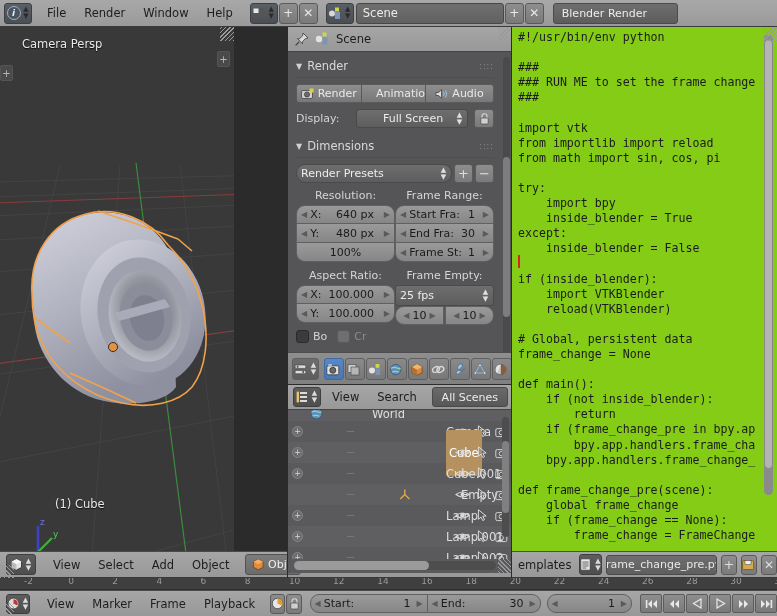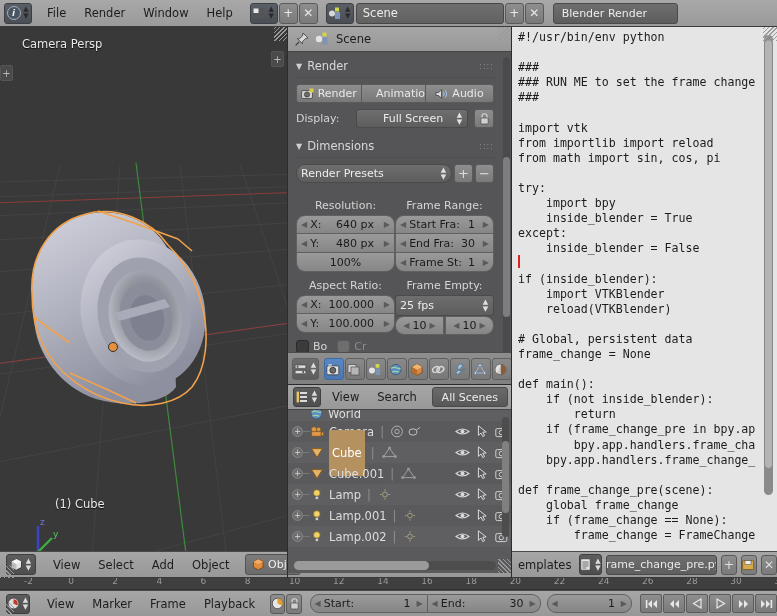--- a/index.html
+++ b/index.html
@@ -66,21 +66,21 @@
     border:1px solid #9fb0c0; color:#e6eef5; font-size:9px; font-style:italic;
     display:flex; align-items:center; justify-content:center; font-weight:bold;}
   .tb-field { background:linear-gradient(to bottom,#6f6f6f,#616161); border:1px solid #474747;
     border-radius:3px; height:21px; display:flex; align-items:center; padding:0 6px;
     color:#ececec; font-size:11.5px; }
   .sq { width:19px; height:21px; border-radius:3px;
     background:linear-gradient(to bottom,#8e8e8e,#7a7a7a); border:1px solid #5a5a5a;
     display:flex; align-items:center; justify-content:center; color:#e9e9e9; font-size:12px; }
 
   
-  #viewport { position:absolute; left:0; top:27px; width:288px; height:524px;
+  #viewport { position:absolute; left:0; top:27px; width:234px; height:524px;
     background:#39393c; overflow:hidden; }
   #vpsky { position:absolute; inset:0; background:#393939; }
   #vpfloor { position:absolute; left:-60px; top:128px; width:420px; height:430px; }
   #vp-label { position:absolute; left:22px; top:10px; color:#e8e8e8; font-size:11.5px;
     text-shadow:0 1px 1px rgba(0,0,0,.8); }
   #vp-obj { position:absolute; left:55px; top:470px; color:#e8e8e8; font-size:11.5px;
     text-shadow:0 1px 1px rgba(0,0,0,.8); }
   .vp-plus { position:absolute; width:13px; height:16px; border-radius:2px;
     background:#4a4a4a; border:1px solid #555; color:#b9b9b9; font-size:10px;
     display:flex; align-items:center; justify-content:center; }
@@ -116,41 +116,41 @@
   .pscroll i { position:absolute; left:0; top:100px; width:7px; height:160px;
     background:#7d7d7d; border-radius:4px; display:block; }
 
   
   #outliner { position:absolute; left:288px; top:385px; width:224px; height:188px;
     background:#5a5a5d; }
   #out-hdr { height:25px; background:linear-gradient(to bottom,#a6a6a6,#989898);
     border-bottom:1px solid #444; display:flex; align-items:center; padding-left:5px; gap:4px; }
   #out-body { position:absolute; left:0; top:25px; right:0; bottom:14px; overflow:hidden; }
   .orow { height:21px; display:flex; align-items:center; position:relative;
-    padding-left:4px; font-size:11.5px; color:#ddd; }
+    padding-left:4px; font-size:11.5px; color:#ddd;gap:44px; }
   .orow:nth-child(odd){ background:rgba(255,255,255,.03); }
   .oexp { width:11px; height:11px; border-radius:50%; background:#6d6d6d;
     border:1px solid #858585; color:#d8d8d8; font-size:8px; line-height:9px;
     display:flex; align-items:center; justify-content:center; flex:0 0 auto; }
   .odash { width:7px; height:1px; background:#777; flex:0 0 auto; }
   .oname { margin-left:4px; white-space:nowrap; }
   .oname.sel { background:#b5915f; border-radius:2px; padding:16px 3px; color:#fff; }
   .orights { position:absolute; right:3px; display:flex; align-items:center; gap:7px; }
   .oscroll-v { position:absolute; right:3px; top:32px; width:7px; height:120px;
     background:#4d4d4d; border-radius:4px; }
   .oscroll-v i { position:absolute; left:0; top:24px; width:7px; height:72px;
     background:#808080; border-radius:4px; display:block; }
   .oscroll-h { position:absolute; left:6px; bottom:3px; width:202px; height:9px;
     background:#4d4d4d; border-radius:5px; }
   .oscroll-h i { position:absolute; left:0; top:0; width:135px; height:9px;
     background:#9a9a9a; border-radius:5px; display:block; }
 
   
   #texted { position:absolute; left:512px; top:27px; width:265px; height:524px;
-    background:#e5e5e5; }
+    background:#84cc16; }
   #code { position:absolute; left:6px; top:3px; right:18px; bottom:0;
     font-family:"DejaVu Sans Mono", monospace; font-size:11.6px; line-height:15.1px;
     color:#1c1c1c; white-space:pre; overflow:hidden; }
   #te-scroll { position:absolute; right:4px; top:8px; width:9px; height:460px;
     background:#8a8a8a; border-radius:5px; }
   #te-scroll i { position:absolute; left:0; top:4px; width:9px; height:430px;
     background:#b4b4b4; border:1px solid #888; border-radius:5px; display:block; }
   #te-cursor { position:absolute; left:0px; top:0; width:2px; height:13px; background:#d22; }
   #te-hdr { position:absolute; left:512px; top:551px; width:265px; height:27px;
     background:linear-gradient(to bottom,#a6a6a6,#989898); border-top:1px solid #4a4a4a;
@@ -410,21 +410,21 @@
         <span>Render Presets</span>
         <span class="updown" style="margin-left:auto;color:#e0e0e0">
             <i>▲</i>
             <i>▼</i>
           </span>
       </div>
       <div class="iconbtn" style="flex:0 0 19px;height:19px;font-size:13px;">+</div>
       <div class="iconbtn" style="flex:0 0 19px;height:19px;font-size:13px;">−</div>
     </div>
 
-    <div style="display:flex;gap:0;margin-top:16px;justify-content:center;">
+    <div style="display:flex;gap:0;margin-top:6px;justify-content:center;">
 
       <div style="flex:1;">
         <div class="lbl" style="text-align:center;margin-bottom:3px;">Resolution:</div>
         <div class="num" style="border-radius:9px 9px 0 0;">
           <span class="ar arl">◀</span>
           <span class="lab">X:</span>
           <span class="val" style="margin-right:16px">640 px</span>
           <span class="ar arr" style="position:absolute;right:4px">▶</span>
         </div>
         <div class="num" style="border-radius:0;border-top:none;">
@@ -702,20 +702,45 @@
         <svg width="11" height="13" viewBox="0 0 11 13">
           <path d="M1.4 0.8 L1.4 10.4 L4 8 L5.8 11.6 L7.6 10.6 L5.8 7.2 L9.2 7 Z" fill="none" stroke="#d8d8d8" stroke-width="1"></path>
         </svg>
         <svg width="14" height="12" viewBox="0 0 14 12">
           <rect x="0.8" y="2.6" width="11" height="8" rx="1.4" fill="none" stroke="#d0d0d0" stroke-width="1"></rect>
           <circle cx="6.3" cy="6.6" r="2.2" fill="none" stroke="#d0d0d0" stroke-width="1"></circle>
         </svg>
       </span>
     </div>
 
+    <div class="orow">
+      <span style="width:11px"></span>
+        <span class="odash"></span>
+      <svg width="15" height="13" viewBox="0 0 15 13">
+        <g stroke="#e0a94a" stroke-width="1.4" fill="none">
+          <line x1="6.8" y1="6.6" x2="6.8" y2="1.4"></line>
+          <line x1="6.8" y1="6.6" x2="2.2" y2="11"></line>
+          <line x1="6.8" y1="6.6" x2="11.4" y2="11"></line>
+        </g>
+      </svg>
+      <span class="oname">Empty</span>
+      <span class="orights">
+        <svg width="15" height="11" viewBox="0 0 15 11">
+          <path d="M1 5.5 Q7.5 0.6 14 5.5 Q7.5 10.4 1 5.5 Z" fill="none" stroke="#d8d8d8" stroke-width="1.1"></path>
+          <circle cx="7.5" cy="5.5" r="2" fill="#d8d8d8"></circle>
+        </svg>
+        <svg width="11" height="13" viewBox="0 0 11 13">
+          <path d="M1.4 0.8 L1.4 10.4 L4 8 L5.8 11.6 L7.6 10.6 L5.8 7.2 L9.2 7 Z" fill="none" stroke="#d8d8d8" stroke-width="1"></path>
+        </svg>
+        <svg width="14" height="12" viewBox="0 0 14 12">
+          <rect x="0.8" y="2.6" width="11" height="8" rx="1.4" fill="none" stroke="#d0d0d0" stroke-width="1"></rect>
+          <circle cx="6.3" cy="6.6" r="2.2" fill="none" stroke="#d0d0d0" stroke-width="1"></circle>
+        </svg>
+      </span>
+    </div>
 
     <div class="orow">
       <span class="oexp">+</span>
         <span class="odash"></span>
       <svg width="15" height="13" viewBox="0 0 15 13">
         <circle cx="6.8" cy="5" r="3.3" fill="#f2d06a" stroke="#8a6b1e" stroke-width="0.7"></circle>
         <rect x="5.2" y="8.2" width="3.2" height="3.2" fill="#cfcfcf" stroke="#555" stroke-width="0.6"></rect>
       </svg>
       <span class="oname">Lamp</span>
       <span style="margin-left:6px;color:#8d8d8d">|</span>

